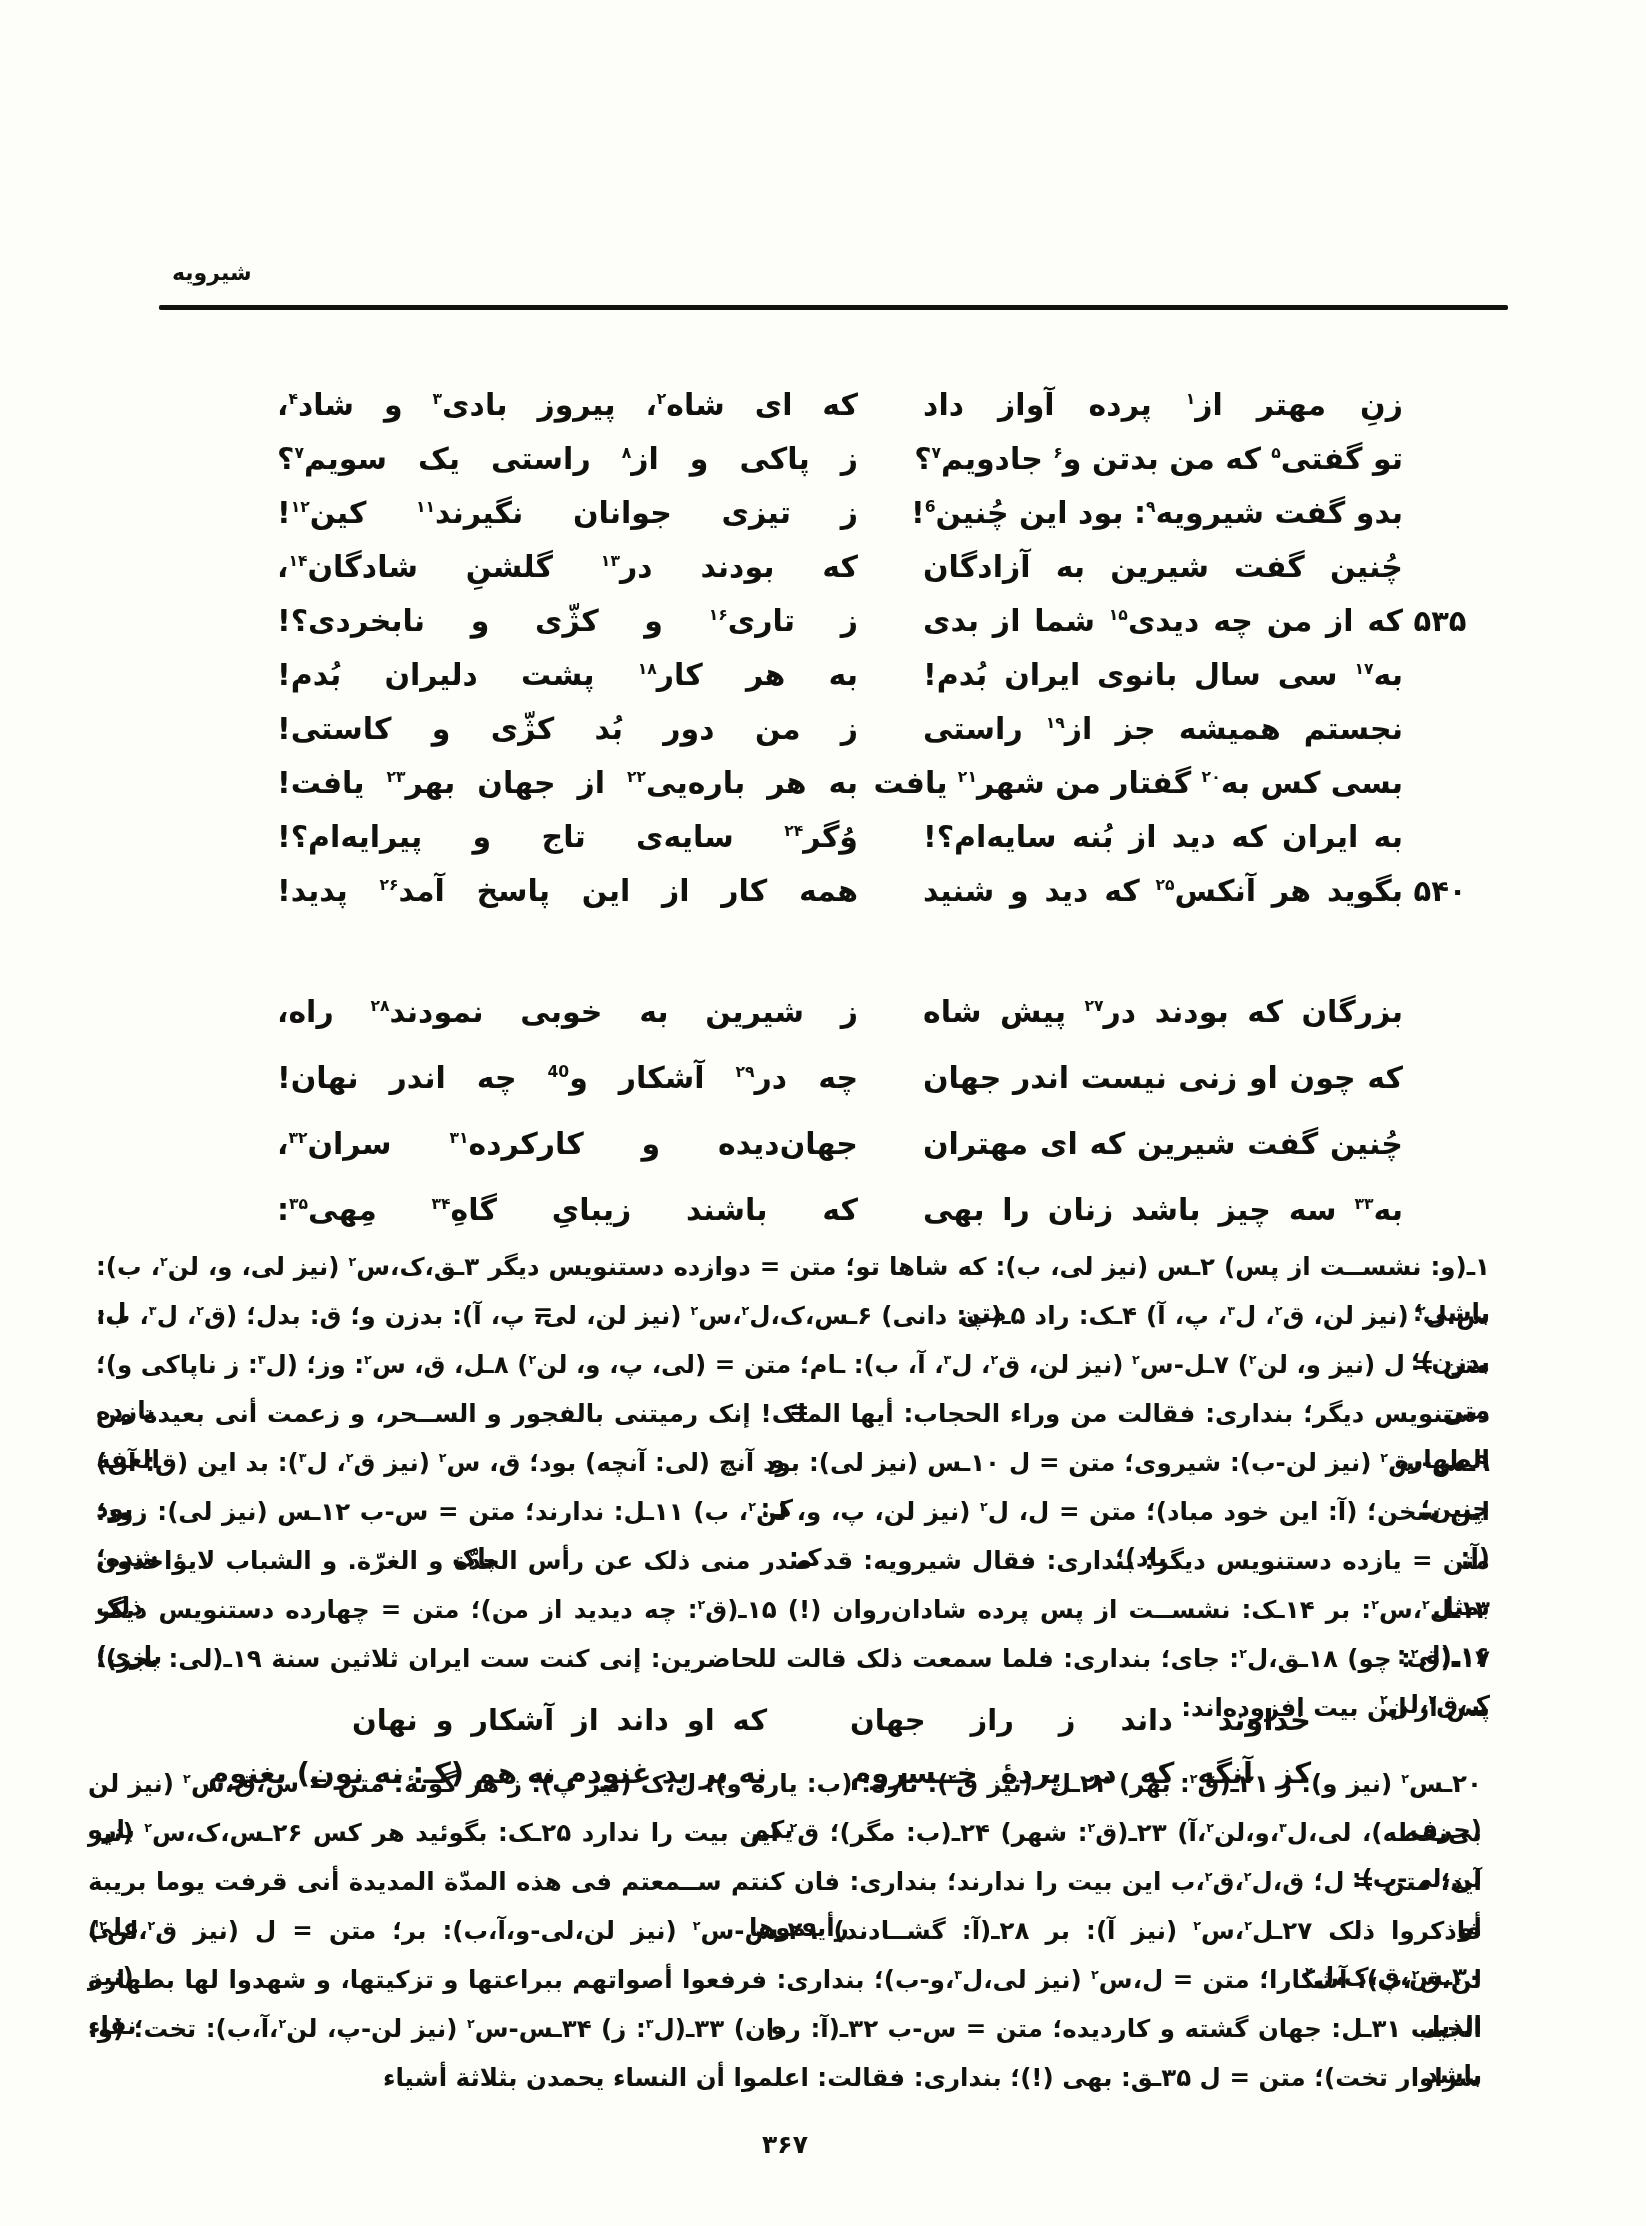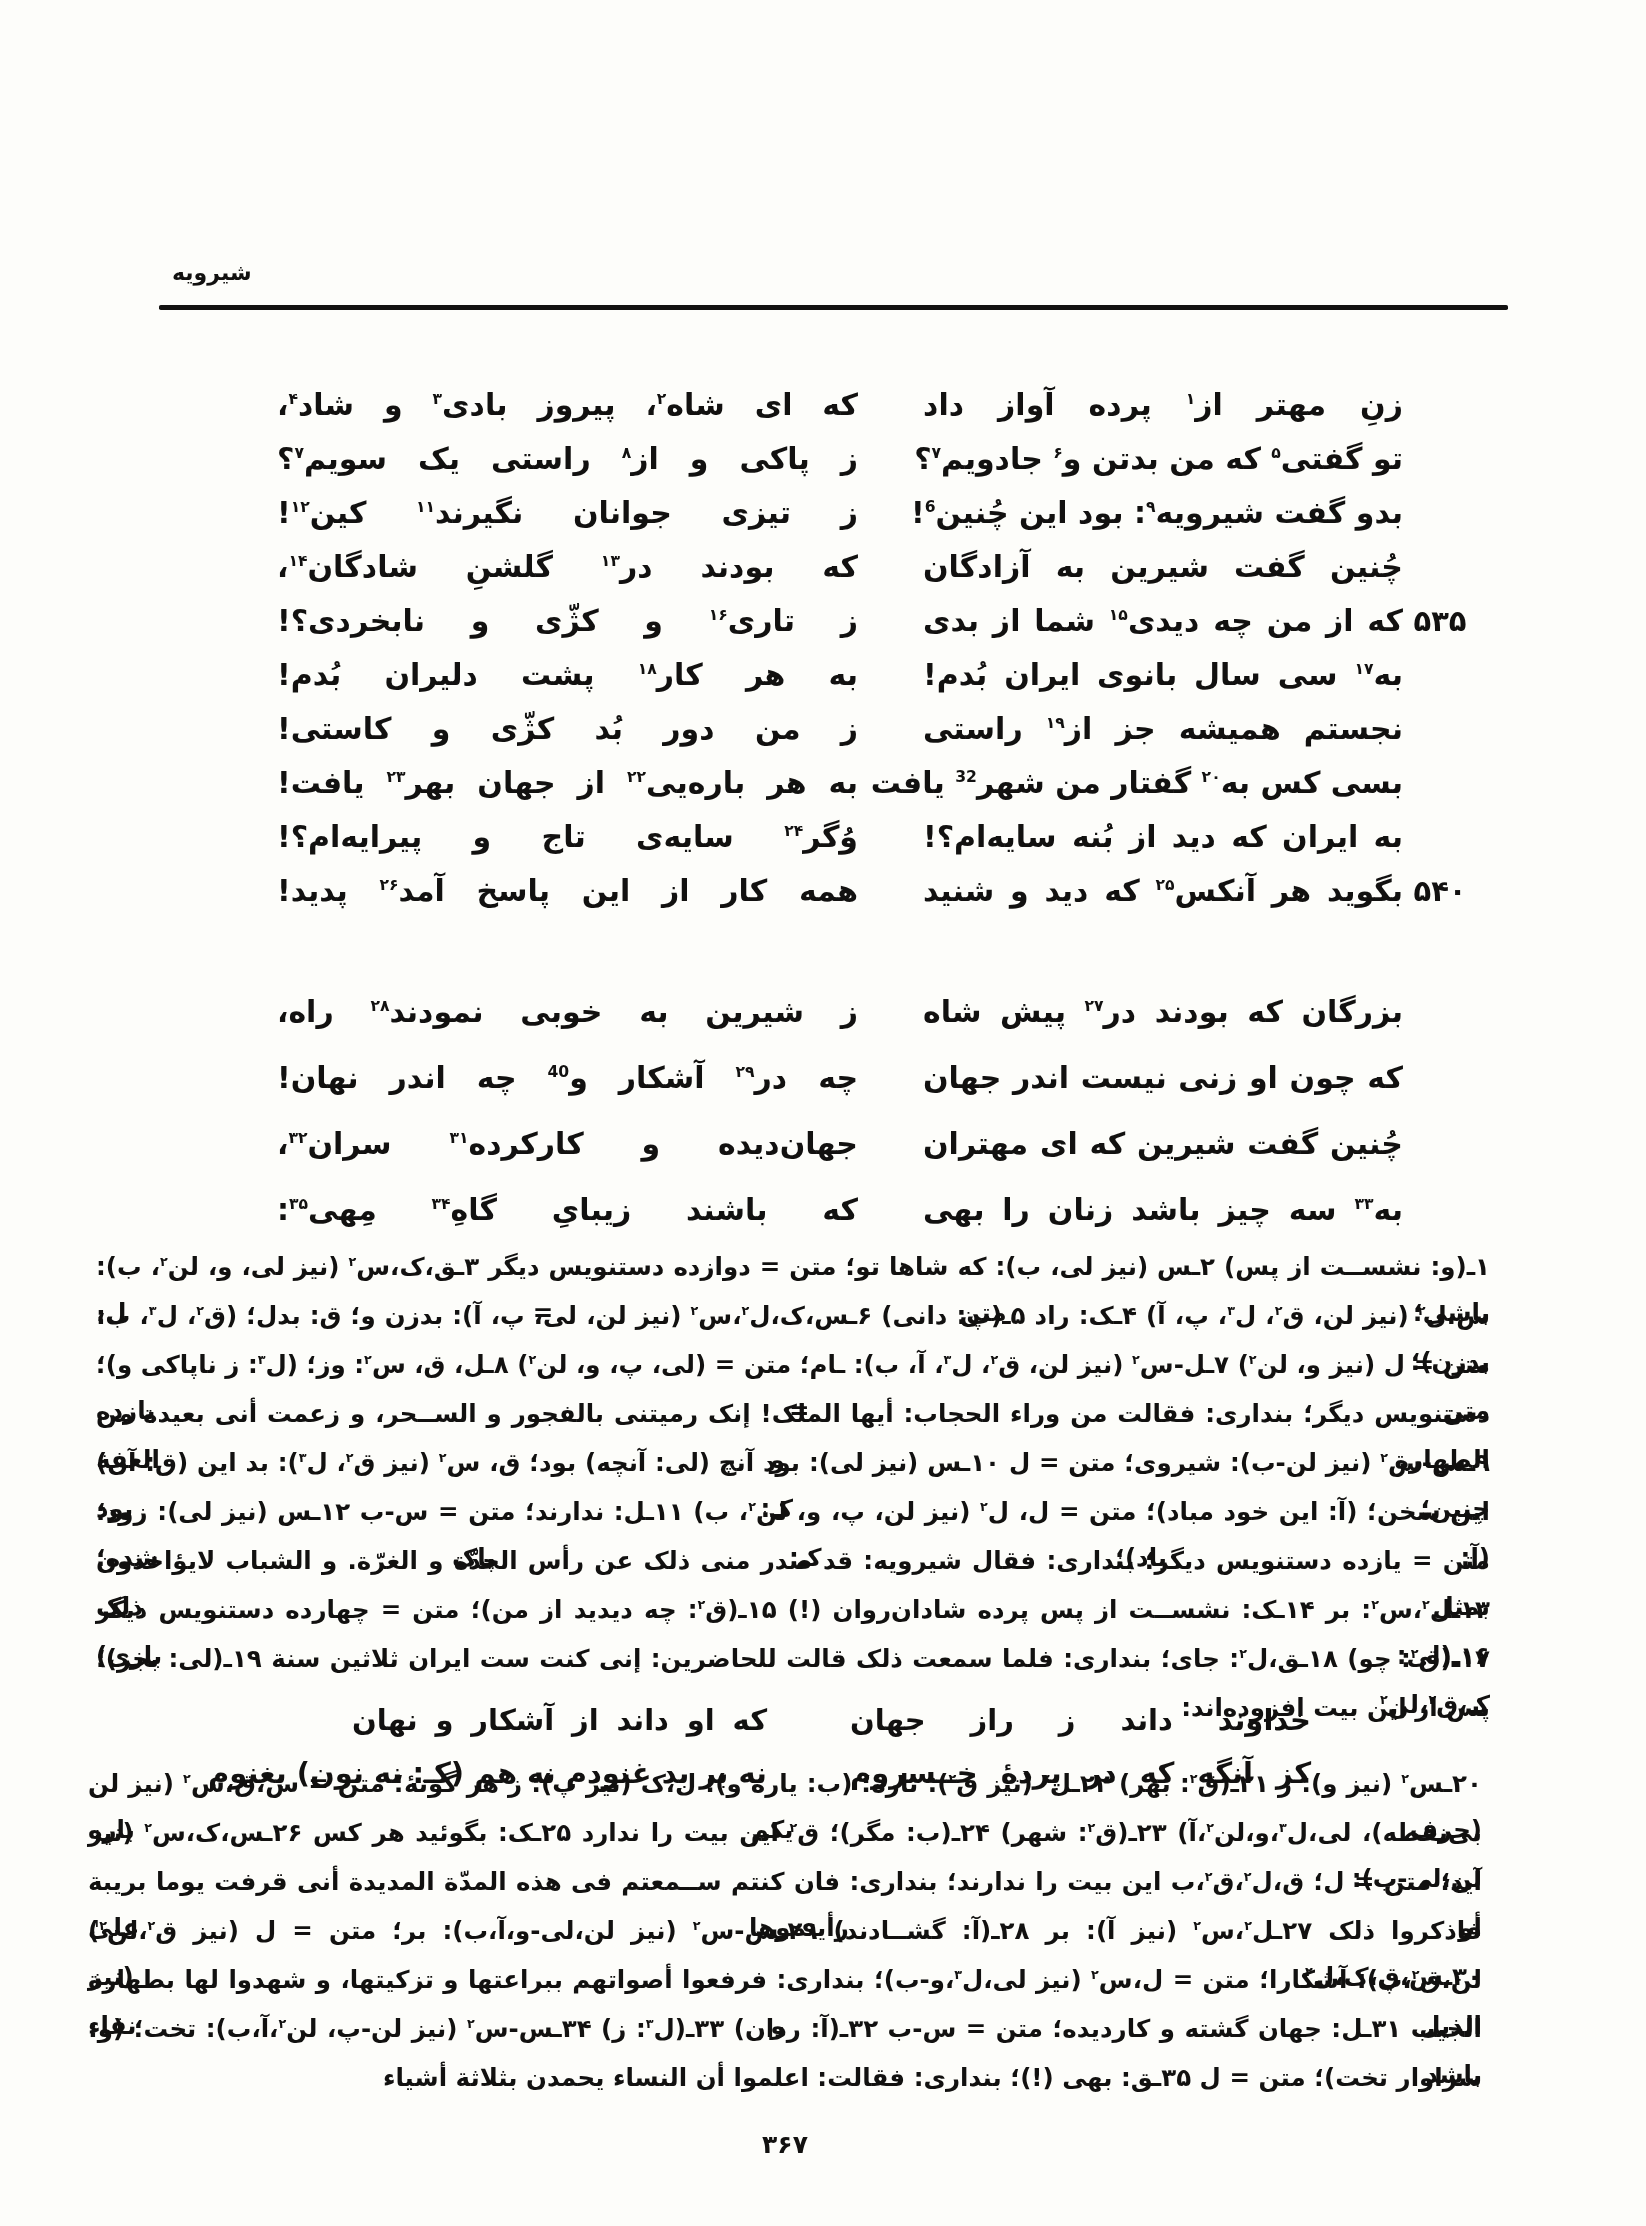--- a/index.html
+++ b/index.html
@@ -103,21 +103,21 @@
       <span class="hemi2">به هر کار<sup>۱۸</sup> پشت دلیران بُدم!</span>
     </div>
     <div class="verse-row">
       <span class="vnum"></span>
       <span class="hemi1">نجستم همیشه جز از<sup>۱۹</sup> راستی</span>
       <span class="vgap"></span>
       <span class="hemi2">ز من دور بُد کژّی و کاستی!</span>
     </div>
     <div class="verse-row">
       <span class="vnum"></span>
-      <span class="hemi1">بسی کس به<sup>۲۰</sup> گفتار من شهر<sup>32</sup> یافت</span>
+      <span class="hemi1">بسی کس به<sup>۲۰</sup> گفتار من شهر<sup>۲۱</sup> یافت</span>
       <span class="vgap"></span>
       <span class="hemi2">به هر باره‌یی<sup>۲۲</sup> از جهان بهر<sup>۲۳</sup> یافت!</span>
     </div>
     <div class="verse-row">
       <span class="vnum"></span>
       <span class="hemi1">به ایران که دید از بُنه سایه‌ام؟!</span>
       <span class="vgap"></span>
       <span class="hemi2">وُگر<sup>۲۴</sup> سایه‌ی تاج و پیرایه‌ام؟!</span>
     </div>
     <div class="verse-row">

